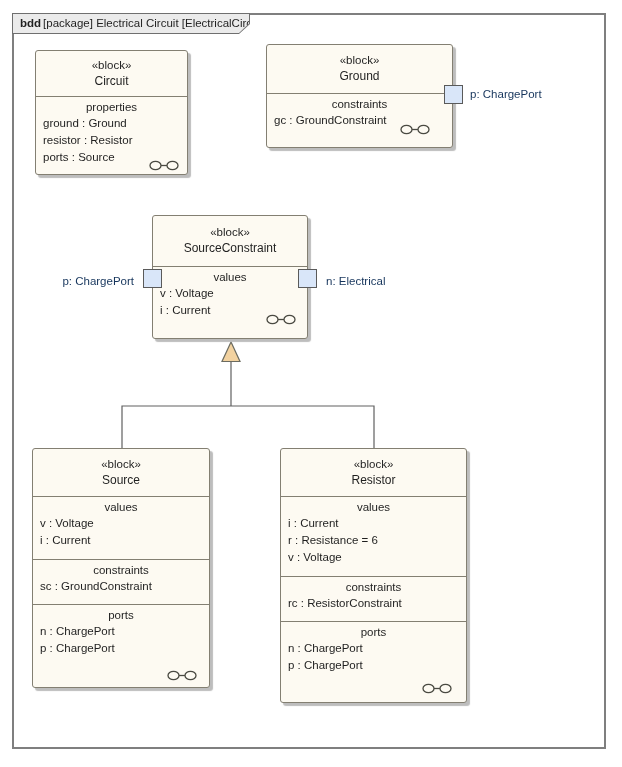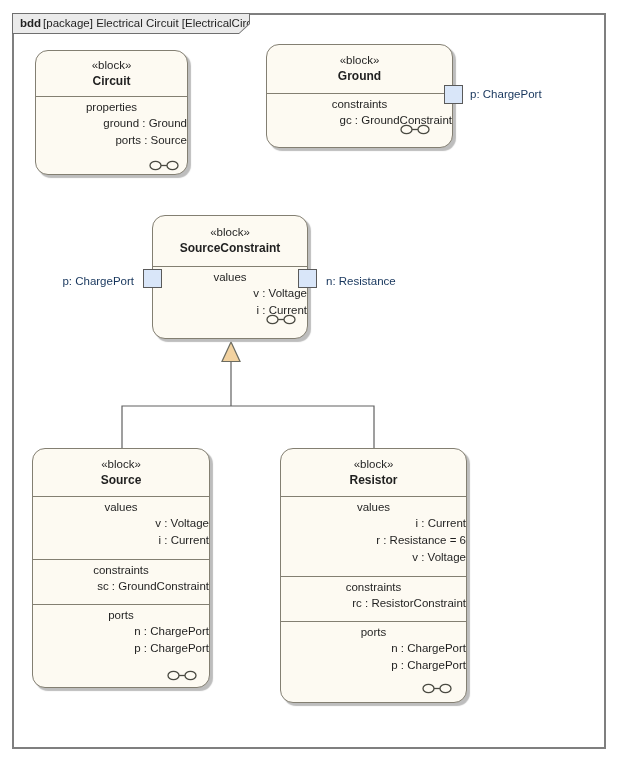--- a/index.html
+++ b/index.html
@@ -23,34 +23,34 @@
     position: absolute; left: 1px; top: 1px; width: 236px; height: 19px;
     background: #ebebeb;
     clip-path: polygon(0 0, 100% 0, 100% 50%, calc(100% - 10px) 100%, 0 100%);
     line-height: 19px; padding-left: 7px; white-space: nowrap;
   }
   .frame-kw { font-weight: bold; }
   .frame-title { margin-left: 2px; }
   
   .block {
     position: absolute; background: #fdfaf2;
-    border: 1px solid #837f72; border-radius: 13px;
+    border: 1px solid #837f72; border-radius: 3px;
     box-shadow: 3px 3px 1px #bdbdbd;
     display: flex; flex-direction: column;
   }
   .block-header {
     display: flex; flex-direction: column; align-items: center; justify-content: center;
     flex: 0 0 auto;
   }
   .stereotype { line-height: 15px; }
-  .block-name { font-weight: bold; font-size: 12px; line-height: 17px; }
+  .block-name { font-weight: normal; font-size: 12px; line-height: 17px; }
   .compartment { border-top: 1px solid #837f72; position: relative; padding-top: 2px; }
   .compartment.fill { flex: 1 1 auto; }
   .compartment-label { text-align: center; line-height: 16px; }
-  .entry { padding-left: 7px; line-height: 17px; white-space: nowrap; text-align: right; }
+  .entry { padding-left: 7px; line-height: 17px; white-space: nowrap; }
   .spectacles { position: absolute; }
   
   .port {
     position: absolute; width: 19px; height: 19px;
     background: #d9e6f9; border: 1.5px solid #5a5a5a;
   }
   .port-label {
     position: absolute; color: #16355c; white-space: nowrap; line-height: 13px;
   }
   .align-right { text-align: right; }
@@ -76,20 +76,21 @@
   </svg>
 
   <div class="block" style="left:35px; top:50px; width:153px; height:125px;">
     <div class="block-header" style="height:45px;">
       <span class="stereotype">«block»</span>
       <span class="block-name">Circuit</span>
     </div>
     <div class="compartment fill">
       <div class="compartment-label">properties</div>
       <div class="entry">ground : Ground</div>
+      <div class="entry">resistor : Resistor</div>
       <div class="entry">ports : Source</div>
     </div>
     <svg class="spectacles" style="right:8px; bottom:3px;" width="30" height="11" viewBox="0 0 30 11">
       <ellipse cx="6.5" cy="5.5" rx="5.5" ry="4.2" fill="none" stroke="#4a4a42" stroke-width="1.3"></ellipse>
       <ellipse cx="23.5" cy="5.5" rx="5.5" ry="4.2" fill="none" stroke="#4a4a42" stroke-width="1.3"></ellipse>
       <line x1="12" y1="5.5" x2="18" y2="5.5" stroke="#4a4a42" stroke-width="1.3"></line>
     </svg>
   </div>
 
   <div class="block" style="left:266px; top:44px; width:187px; height:104px;">
@@ -178,15 +179,15 @@
     </svg>
   </div>
 
   <div class="port" style="left:444px; top:85px;"></div>
   <div class="port-label" style="left:470px; top:88px;">p: ChargePort</div>
 
   <div class="port" style="left:143px; top:269px;"></div>
   <div class="port-label align-right" style="left:40px; top:275px; width:94px;">p: ChargePort</div>
 
   <div class="port" style="left:298px; top:269px;"></div>
-  <div class="port-label" style="left:326px; top:275px;">n: Resistance</div>
+  <div class="port-label" style="left:326px; top:275px;">n: Electrical</div>
 
 </div>
 
 </body></html>

